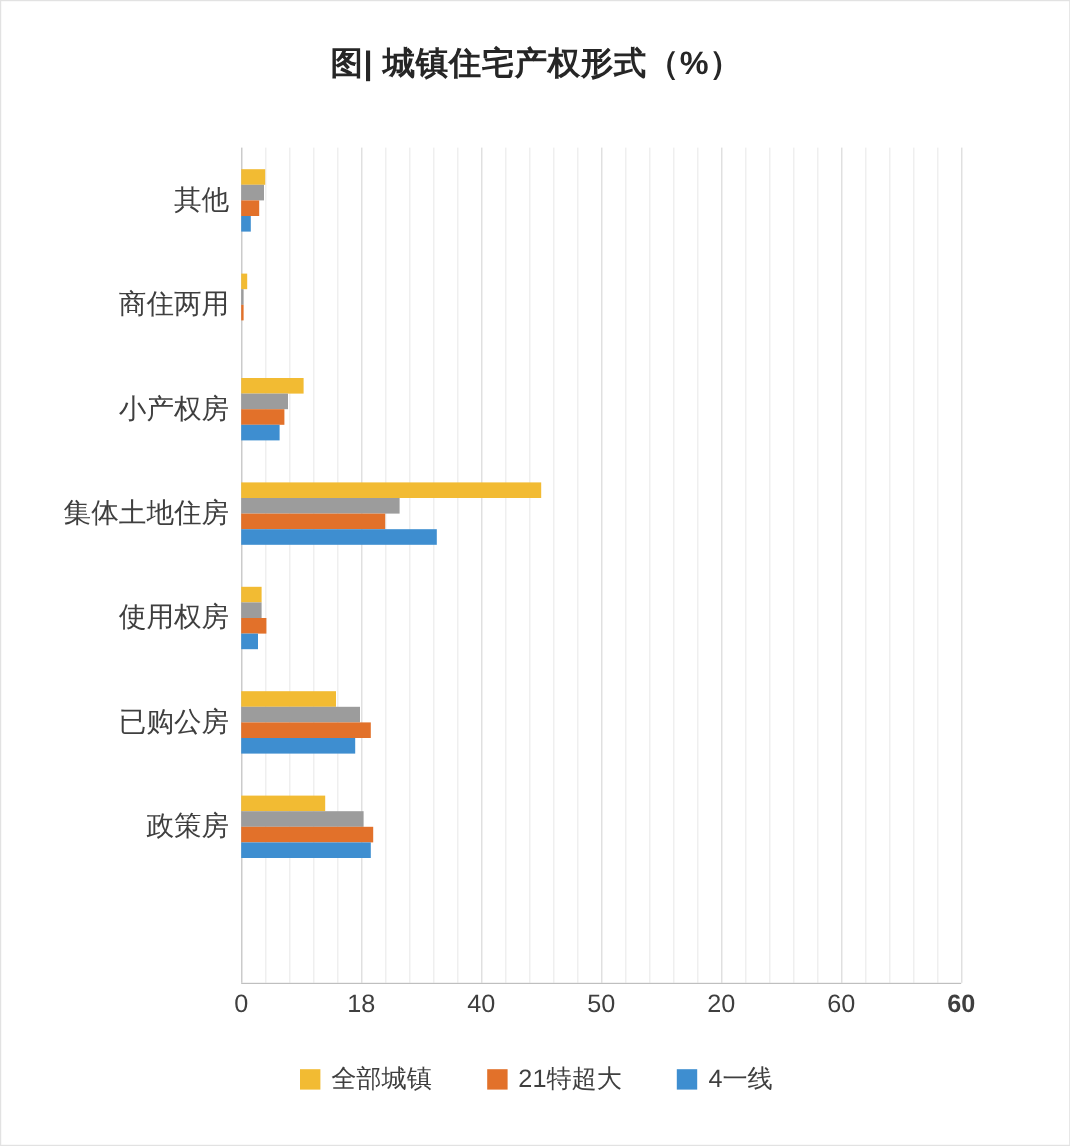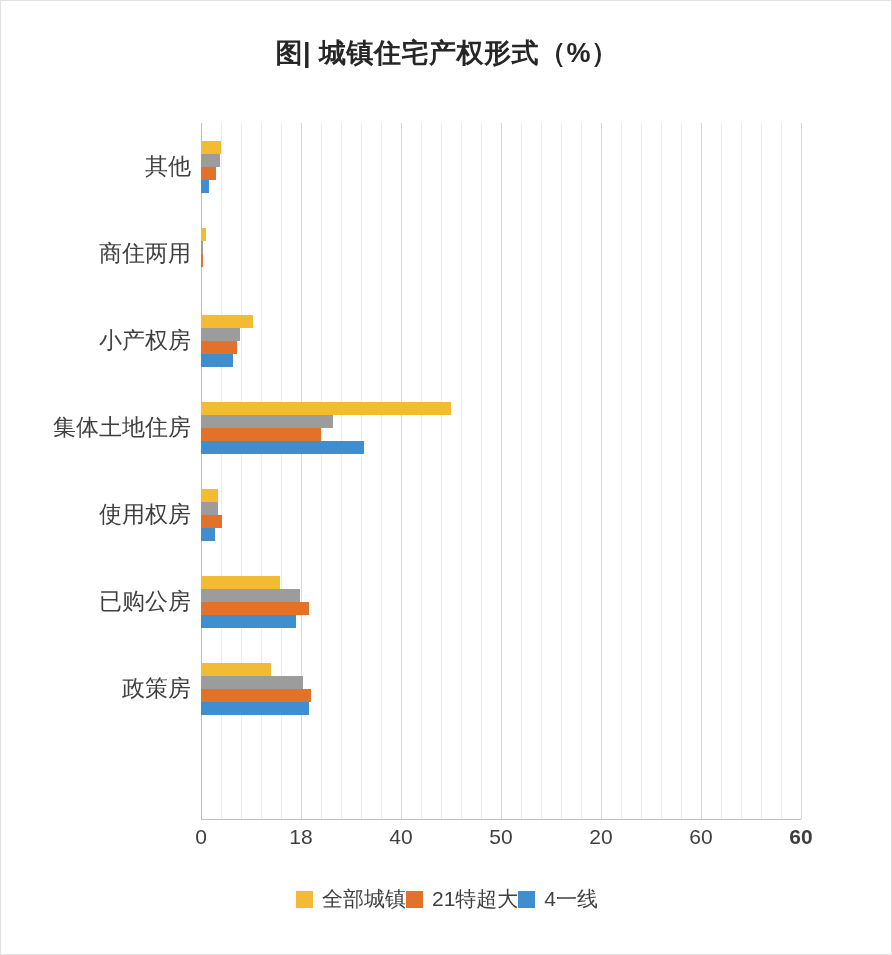--- a/index.html
+++ b/index.html
@@ -88,20 +88,21 @@
     color: #3f3f3f;
   }
   #legend {
     position: absolute;
     left: 0;
     top: 884px;
     width: 892px;
     display: flex;
     justify-content: center;
     align-items: center;
+    gap: 46px;
   }
   .legend-item {
     display: flex;
     align-items: center;
     gap: 9px;
   }
   .legend-swatch {
     width: 17px;
     height: 17px;
   }

